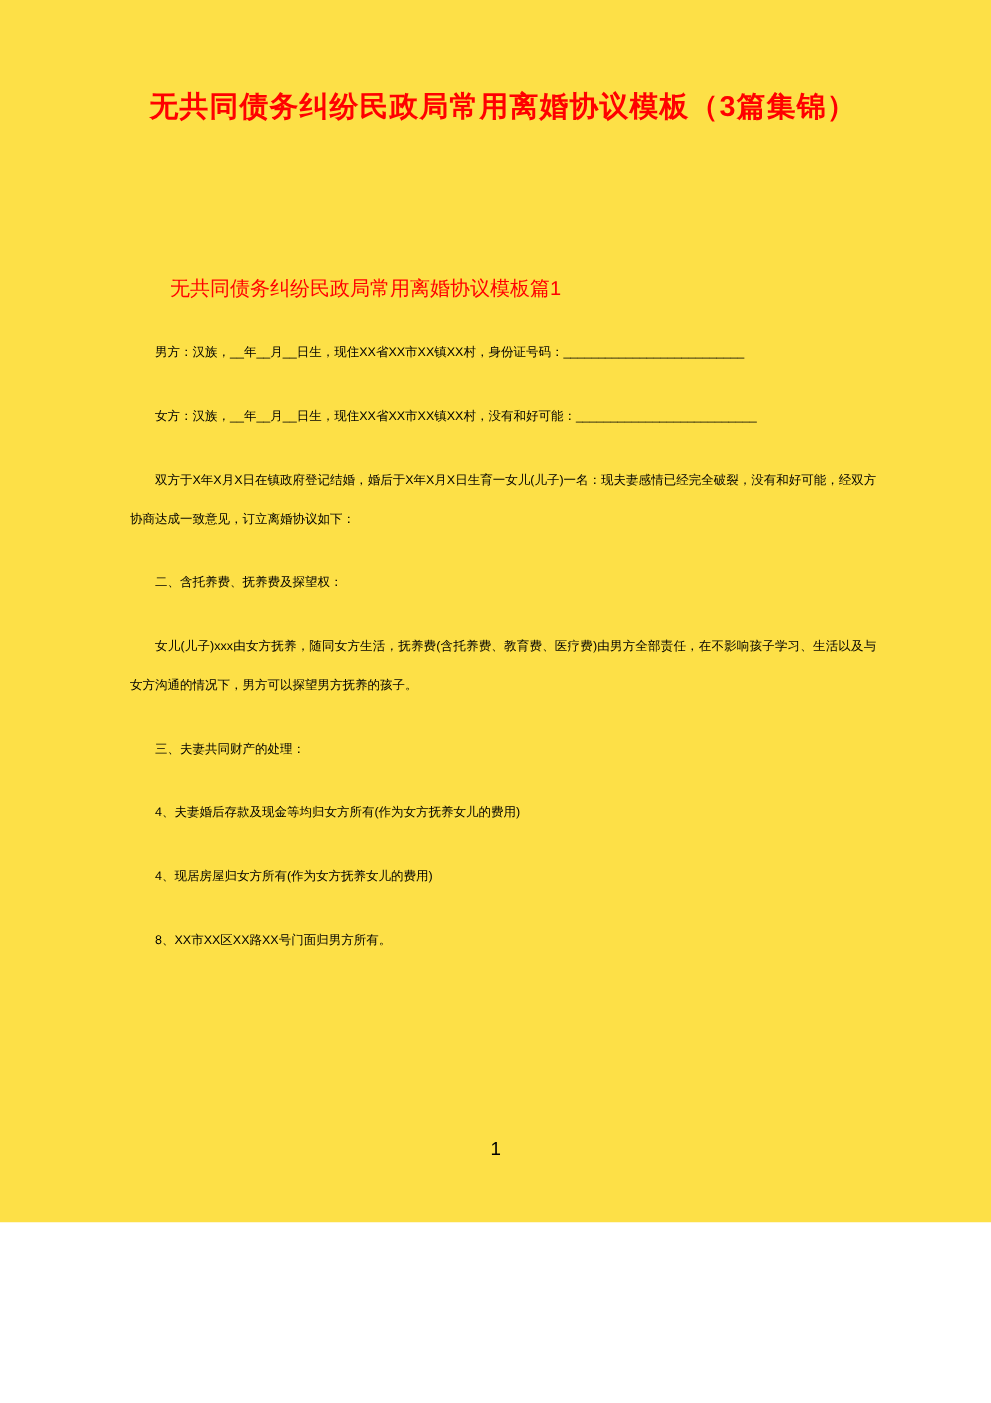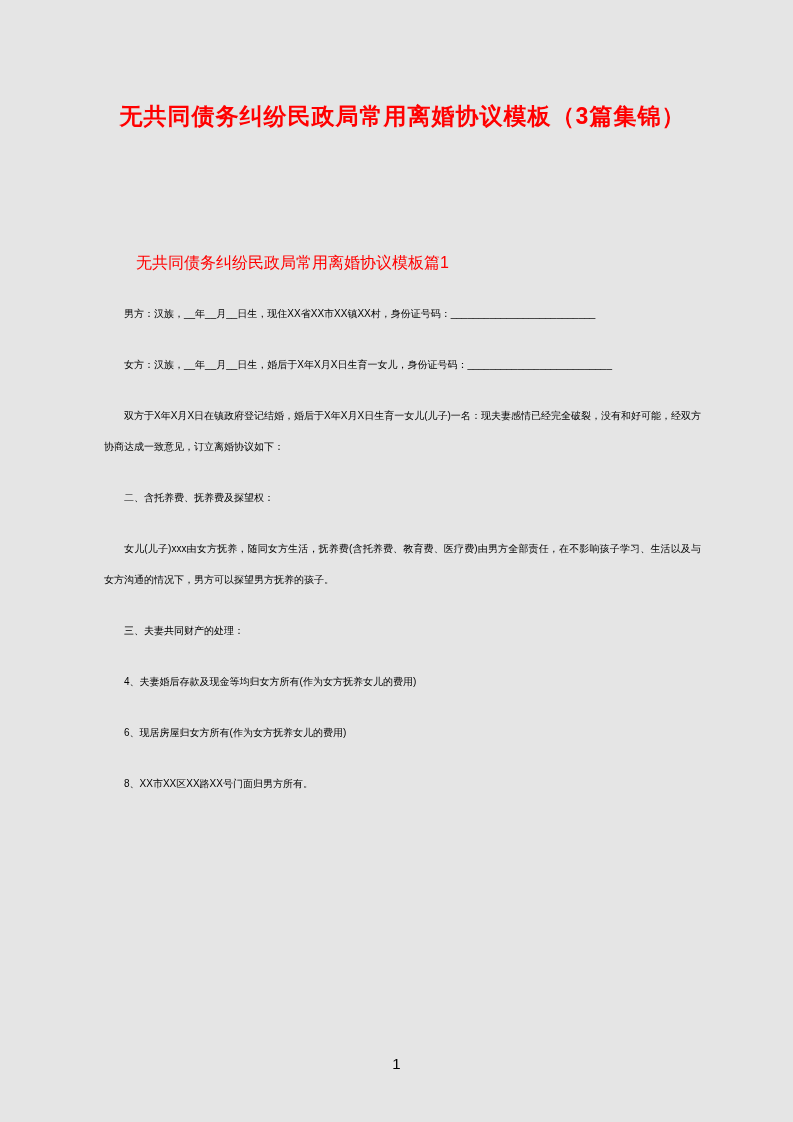--- a/index.html
+++ b/index.html
@@ -3,28 +3,28 @@
 <meta charset="utf-8">
 <style>
   * { box-sizing: border-box; }
   html, body {
     margin: 0;
     padding: 0;
     background: #ffffff;
   }
   .page {
     width: 793px;
-    height: 1122px;
+    height: 978px;
     margin: 0 auto;
-    background: #e5e5e5;
+    background: #fde047;
     position: relative;
     overflow: hidden;
     font-family: "Liberation Sans", sans-serif;
     color: #000000;
-    padding: 101px 92px 0 104px;
+    padding: 70px 92px 0 104px;
   }
   .doc-title {
     margin: 0;
     font-size: 23px;
     line-height: 30px;
     font-weight: bold;
     color: #ff0000;
     text-align: center;
     letter-spacing: 1px;
   }
@@ -59,32 +59,32 @@
 <body>
 
 <div class="page">
 
   <h1 class="doc-title">无共同债务纠纷民政局常用离婚协议模板（3篇集锦）</h1>
 
   <h2 class="section-heading">无共同债务纠纷民政局常用离婚协议模板篇1</h2>
 
   <p class="para">男方：汉族，__年__月__日生，现住XX省XX市XX镇XX村，身份证号码：__________________________</p>
 
-  <p class="para">女方：汉族，__年__月__日生，婚后于X年X月X日生育一女儿，身份证号码：__________________________</p>
+  <p class="para">女方：汉族，__年__月__日生，现住XX省XX市XX镇XX村，没有和好可能：__________________________</p>
 
   <p class="para">双方于X年X月X日在镇政府登记结婚，婚后于X年X月X日生育一女儿(儿子)一名：现夫妻感情已经完全破裂，没有和好可能，经双方协商达成一致意见，订立离婚协议如下：</p>
 
 
   <p class="para">二、含托养费、抚养费及探望权：</p>
 
   <p class="para">女儿(儿子)xxx由女方抚养，随同女方生活，抚养费(含托养费、教育费、医疗费)由男方全部责任，在不影响孩子学习、生活以及与女方沟通的情况下，男方可以探望男方抚养的孩子。</p>
 
   <p class="para">三、夫妻共同财产的处理：</p>
 
   <p class="para">4、夫妻婚后存款及现金等均归女方所有(作为女方抚养女儿的费用)</p>
 
-  <p class="para">6、现居房屋归女方所有(作为女方抚养女儿的费用)</p>
+  <p class="para">4、现居房屋归女方所有(作为女方抚养女儿的费用)</p>
 
   <p class="para">8、XX市XX区XX路XX号门面归男方所有。</p>
 
   <div class="page-number">1</div>
 
 </div>
 
 </body></html>

